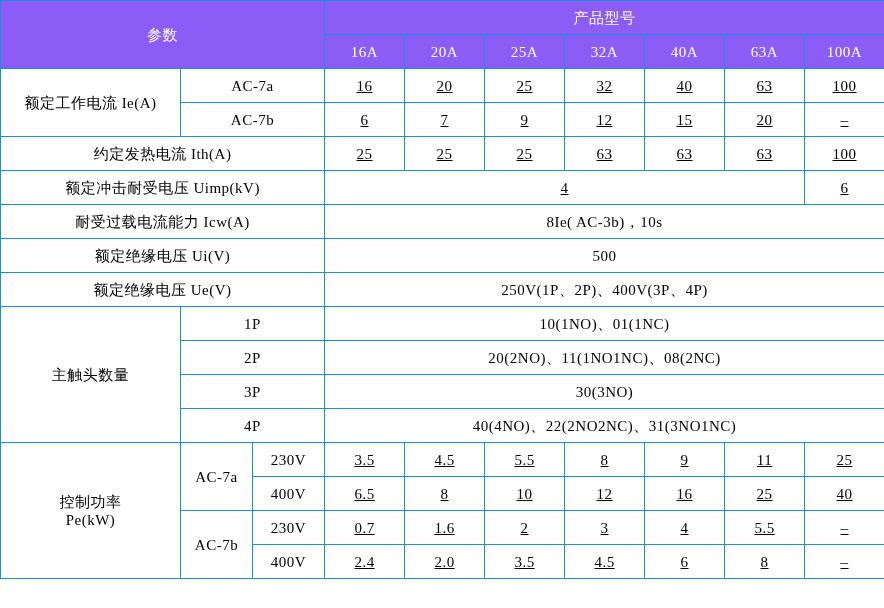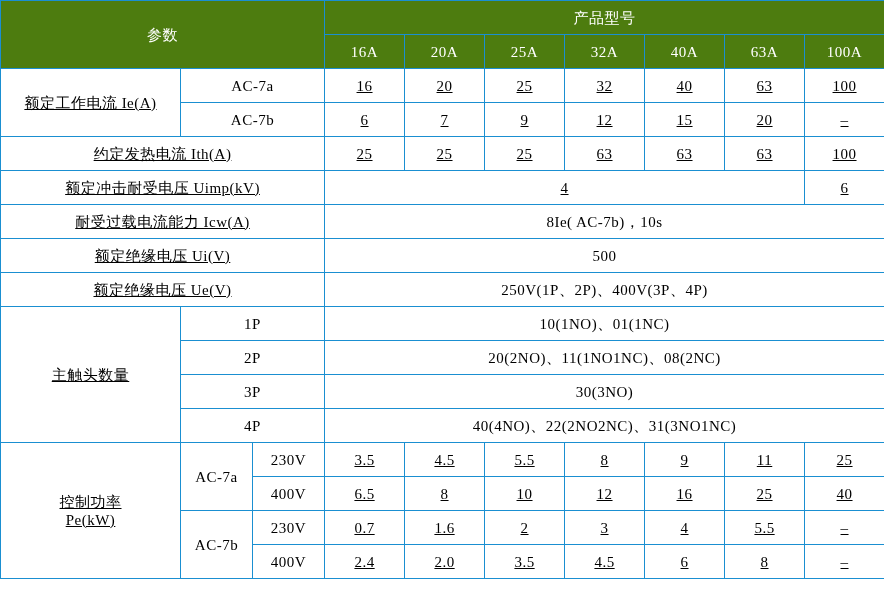--- a/index.html
+++ b/index.html
@@ -25,33 +25,32 @@
     text-align: center;
     vertical-align: middle;
     font-weight: normal;
     font-size: 15px;
     padding: 0;
     height: 33px;
     line-height: 1.2;
     letter-spacing: 0.5px;
   }
   .hdr {
-    background: #4d7c0f;
+    background: #8b5cf6;
     color: #ffffff;
     font-size: 16px;
   }
   .hdr-param {
     font-size: 17px;
     margin-left: 36px;
   }
   .left-label {
     text-align: left;
     padding-left: 8px;
     font-size: 15px;
-    text-decoration: underline;
   }
   .sub-label {
     font-size: 14px;
   }
   .tall {
     height: 46px;
   }
   .col-param { width: 180px; }
   .col-sub   { width: 72px; }
   .col-sub2  { width: 72px; }
@@ -126,21 +125,21 @@
     </tr>
 
     <tr>
       <td class="left-label" colspan="3">额定冲击耐受电压 Uimp(kV)</td>
       <td class="num" colspan="6">4</td>
       <td class="num">6</td>
     </tr>
 
     <tr>
       <td class="left-label" colspan="3">耐受过载电流能力 Icw(A)</td>
-      <td class="wide-text" colspan="7">8Ie( AC-7b)，10s</td>
+      <td class="wide-text" colspan="7">8Ie( AC-3b)，10s</td>
     </tr>
 
     <tr>
       <td class="left-label" colspan="3">额定绝缘电压 Ui(V)</td>
       <td class="wide-text" colspan="7">500</td>
     </tr>
 
     <tr>
       <td class="left-label" colspan="3">额定绝缘电压 Ue(V)</td>
       <td class="wide-text" colspan="7">250V(1P、2P)、400V(3P、4P)</td>

